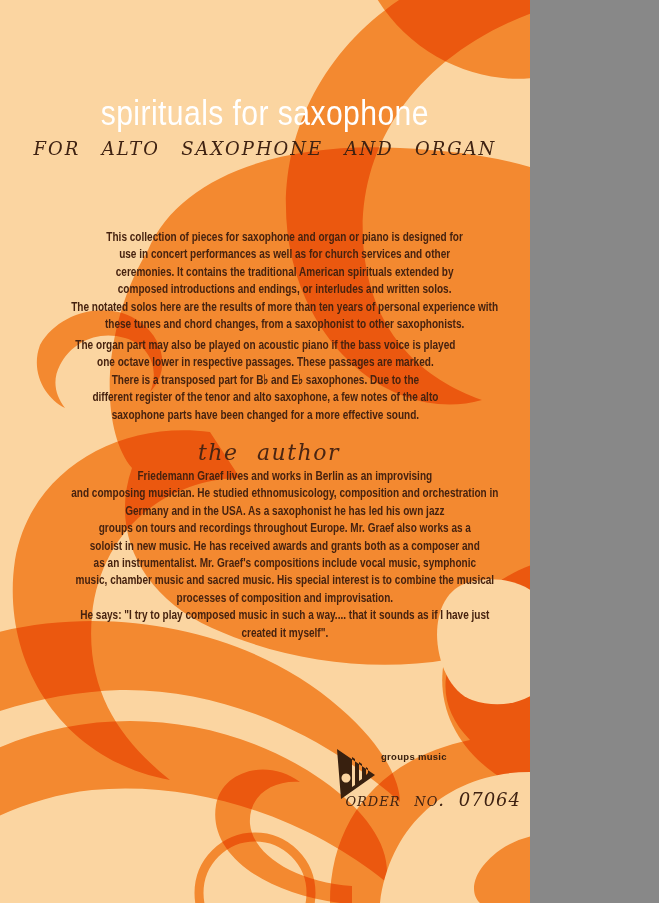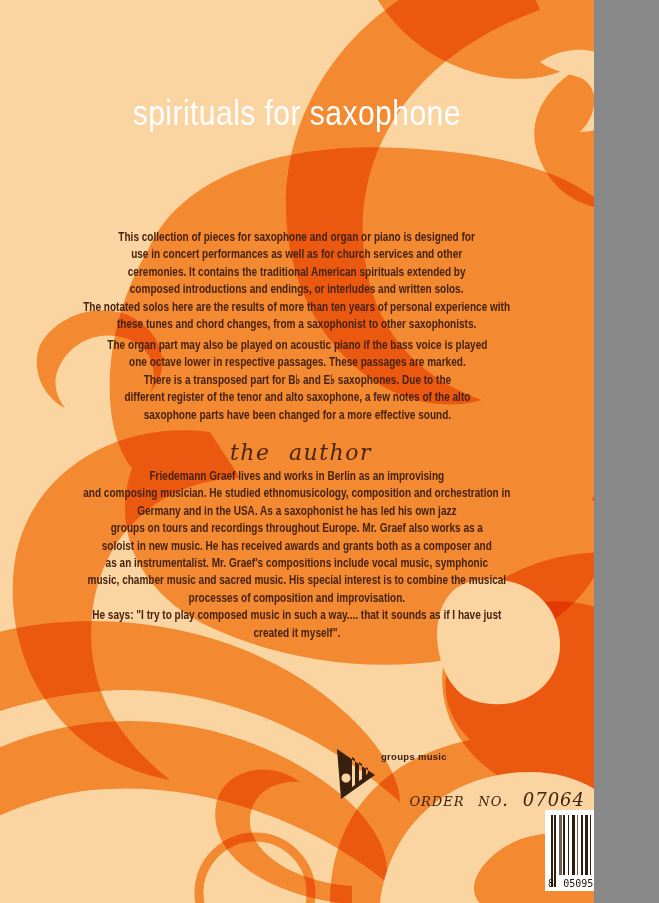--- a/index.html
+++ b/index.html
@@ -1,17 +1,17 @@
 <!DOCTYPE html>
 <html><head>
 <meta charset="utf-8">
 <style>
   html,body{margin:0;padding:0;background:#888;}
   .page{
-    position:relative;width:594px;height:903px;overflow:hidden;
+    position:relative;width:530px;height:903px;overflow:hidden;
     background:#fbd5a1;
     font-family:"Liberation Sans",sans-serif;
   }
   .bg{position:absolute;left:0;top:0;isolation:isolate;}
 
   .center-line{position:absolute;left:0;right:0;text-align:center;}
   .condense{display:inline-block;transform:scaleX(0.86);transform-origin:center;white-space:pre;}
   .condense-body{display:inline-block;transform:scaleX(0.75);transform-origin:center top;white-space:pre;}
 
   .title{top:93px;color:#ffffff;font-size:35px;font-weight:400;letter-spacing:0.5px;}
@@ -117,20 +117,21 @@
     <g fill="#fbd5a1">
       <path d="M380,903 C390,822 452,772 530,772 C600,772 640,820 640,868 C600,830 540,822 500,850 C470,872 470,894 480,903 Z"></path>
       <path d="M470,582 C520,570 560,600 560,645 C560,690 515,715 472,700 C432,686 420,594 470,582 Z"></path>
       <path d="M540,62 C570,42 610,46 625,76 C635,102 615,132 580,132 C600,112 600,82 575,76 C560,72 548,68 540,62 Z"></path>
     </g>
   </svg>
 
   <div class="center-line title">
     <span class="condense">spirituals for saxophone</span>
   </div>
+  <div class="center-line subtitle">for alto saxophone and organ</div>
 
   <div class="center-line para para-1">
     <span class="condense-body">This collection of pieces for saxophone and organ or piano is designed for
 use in concert performances as well as for church services and other
 ceremonies. It contains the traditional American spirituals extended by
 composed introductions and endings, or interludes and written solos.
 The notated solos here are the results of more than ten years of personal experience with
 these tunes and chord changes, from a saxophonist to other saxophonists.</span>
   </div>
   <div class="center-line para para-2">

